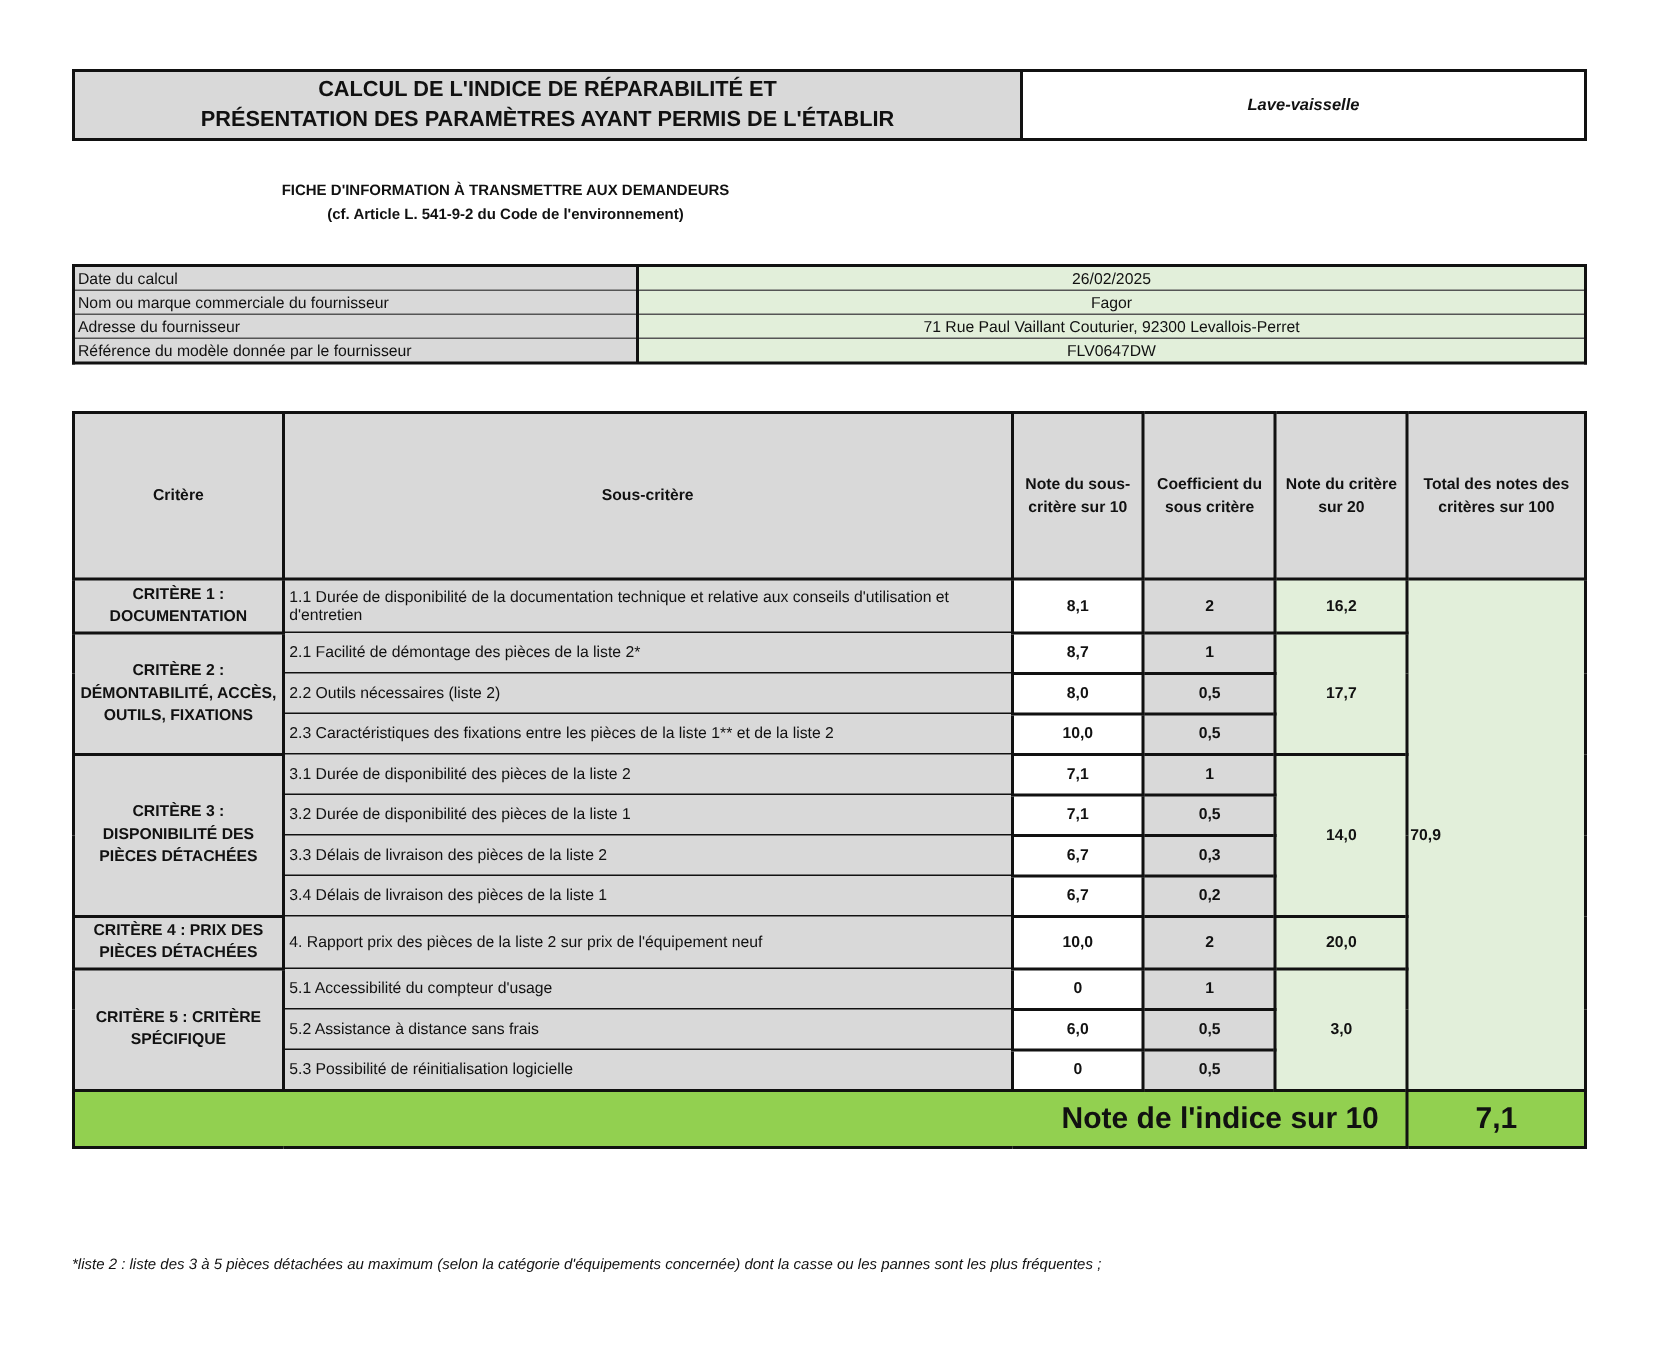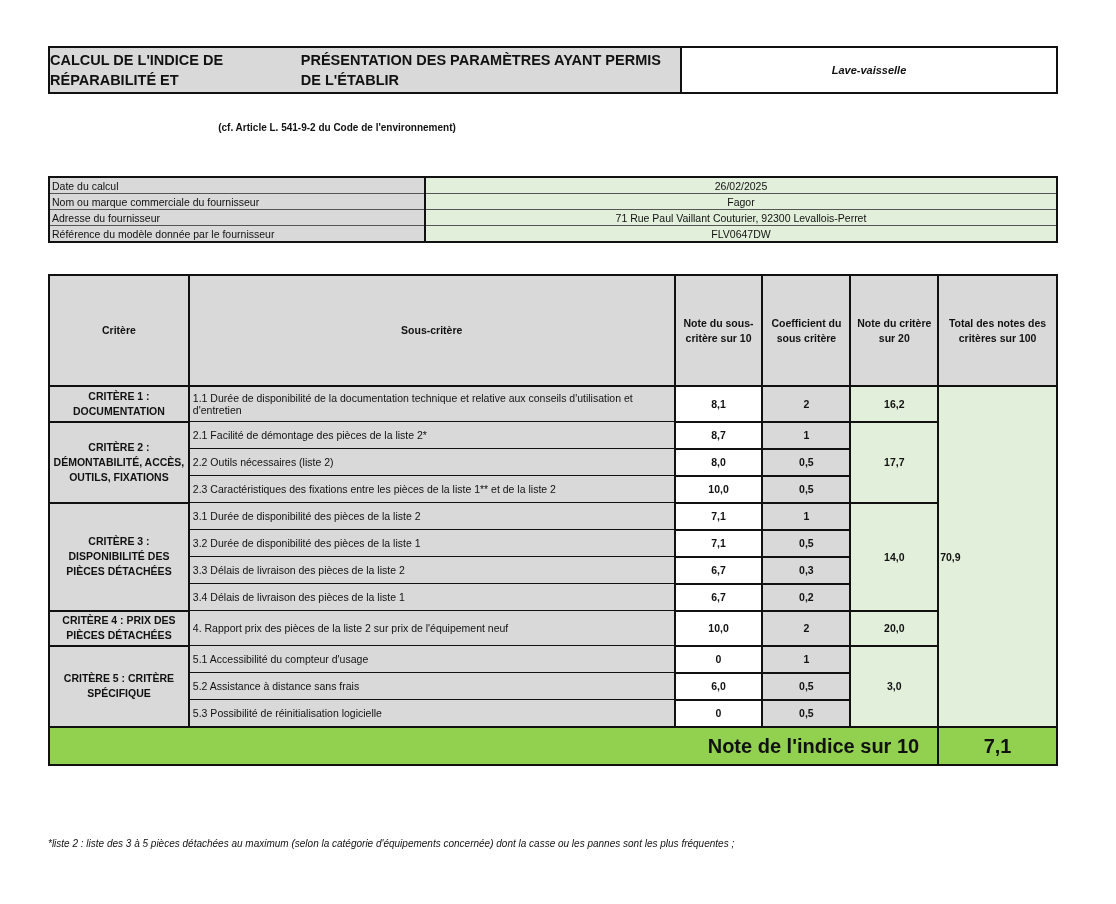--- a/index.html
+++ b/index.html
@@ -1,18 +1,18 @@
 <!DOCTYPE html>
 <html><head>
 <meta charset="utf-8">
 <style>
   html, body { margin:0; padding:0; background:#ffffff; }
   body { width:1116px; height:904px; position:relative; font-family:"Liberation Sans", sans-serif; color:#111; overflow:hidden; }
   .hdr { position:absolute; left:48px; top:46px; width:1010px; height:48px; border:2px solid #111; display:flex; box-sizing:border-box; }
-  .hdr-left { width:630px; background:#d9d9d9; border-right:2px solid #111; display:flex; flex-direction:row; align-items:center; justify-content:center; font-weight:bold; font-size:14.5px; line-height:20px; }
+  .hdr-left { width:630px; background:#d9d9d9; border-right:2px solid #111; display:flex; flex-direction:column; align-items:center; justify-content:center; font-weight:bold; font-size:14.5px; line-height:20px; }
   .hdr-right { flex:1; display:flex; align-items:center; justify-content:center; font-style:italic; font-weight:bold; font-size:11px; }
   .fiche { position:absolute; left:0; width:650px; top:120px; text-align:center; font-weight:bold; font-size:10px; line-height:16px; padding-left:24px; box-sizing:border-box; }
   table { border-collapse:collapse; }
   .info { position:absolute; left:48px; top:176px; width:1010px; border:2px solid #111; font-size:10.5px; }
   .info td { height:15px; padding:0 2px; border:1px solid #555; }
   .info td.k { background:#d9d9d9; width:370px; border-right:2px solid #111; }
   .info td.v { background:#e2efda; text-align:center; }
   .main { position:absolute; left:48px; top:274px; width:1010px; border:2px solid #111; font-size:10.5px; }
   .main td, .main th { border:2px solid #111; }
   .main th { background:#d9d9d9; font-weight:bold; font-size:10.5px; height:107px; text-align:center; line-height:15px; }
@@ -32,20 +32,21 @@
 
 <div class="hdr">
   <div class="hdr-left">
     <span>CALCUL DE L'INDICE DE RÉPARABILITÉ ET</span>
     <span>PRÉSENTATION DES PARAMÈTRES AYANT PERMIS DE L'ÉTABLIR</span>
   </div>
   <div class="hdr-right">Lave-vaisselle</div>
 </div>
 
 <div class="fiche">
+  <div>FICHE D'INFORMATION À TRANSMETTRE AUX DEMANDEURS</div>
   <div>(cf. Article L. 541-9-2 du Code de l'environnement)</div>
 </div>
 
 <table class="info">
   <tbody id="info-body">
       <tr>
         <td class="k">Date du calcul</td>
         <td class="v">26/02/2025</td>
       </tr>
       <tr>

